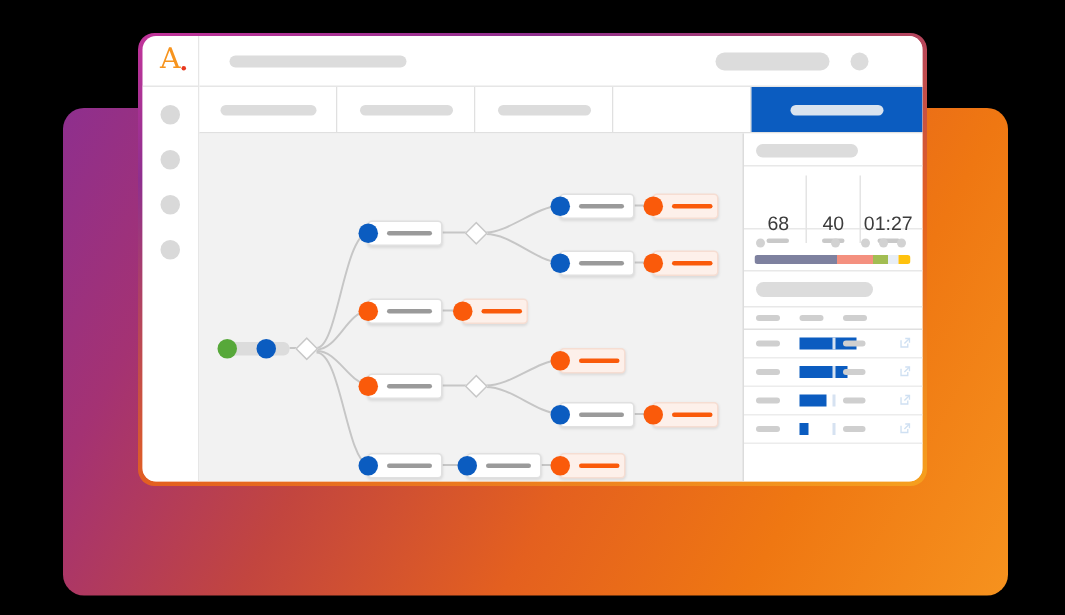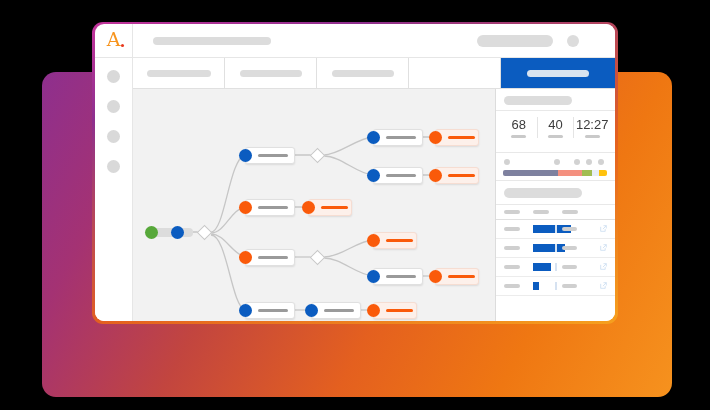--- a/index.html
+++ b/index.html
@@ -162,21 +162,21 @@
   #sec-head { height: 22px; }
   #sec-head .skel { position: absolute; left: 8px; top: 7px; width: 68px; height: 9px; border-radius: 5px; }
 
   #sec-stats { height: 42px; }
   #stats-row {
     position: absolute; left: 5px; top: 6px; right: 5px;
     display: flex; align-items: center; justify-content: space-between;
   }
   .stat { flex: 1; text-align: center; position: relative; }
   .stat + .stat { border-left: 1px solid #e4e4e4; }
-  .stat-val { font-size: 13px; color: #3c3c3c; line-height: 15px; }
+  .stat-val { font-size: 13px; color: #3c3c3c; line-height: 15px; margin-top: 24px; }
   .stat-sub { margin: 3px auto 0; width: 15px; height: 3px; border-radius: 2px; background: #c9c9c9; }
 
   #sec-prog { height: 28px; }
   .prog-dot { position: absolute; top: 6px; width: 6px; height: 6px; border-radius: 50%; background: #d2d2d2; }
   #prog-bar {
     position: absolute; left: 7px; top: 17px; width: 104px; height: 6px;
     border-radius: 2px; overflow: hidden; display: flex;
   }
   #prog-bar i { display: block; height: 100%; }
 
@@ -353,21 +353,21 @@
       <div id="stats-row">
         <div class="stat">
           <div class="stat-val">68</div>
           <div class="stat-sub"></div>
         </div>
         <div class="stat">
           <div class="stat-val">40</div>
           <div class="stat-sub"></div>
         </div>
         <div class="stat">
-          <div class="stat-val">12:27</div>
+          <div class="stat-val">01:27</div>
           <div class="stat-sub"></div>
         </div>
       </div>
     </div>
 
     <div class="panel-sec" id="sec-prog">
       <span class="prog-dot" style="left:8px"></span>
       <span class="prog-dot" style="left:58px"></span>
       <span class="prog-dot" style="left:78px"></span>
       <span class="prog-dot" style="left:90px"></span>

